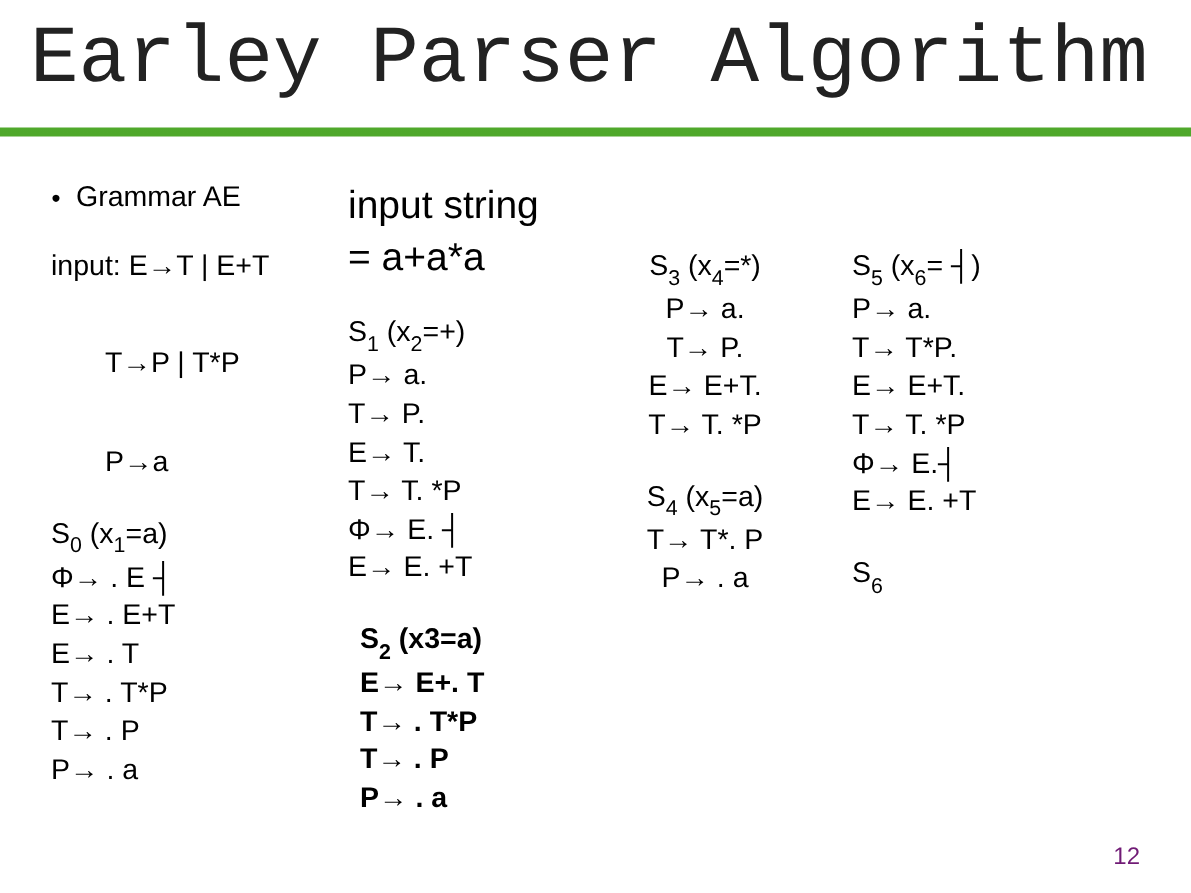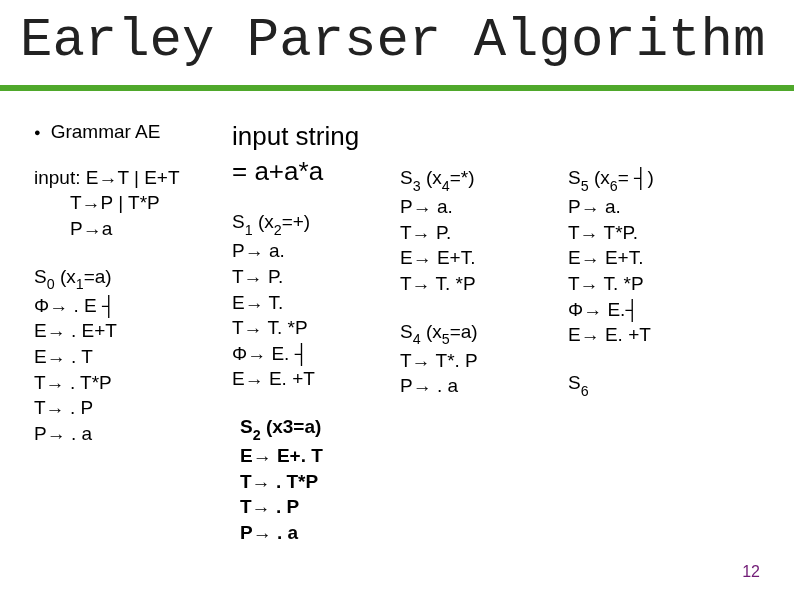--- a/index.html
+++ b/index.html
@@ -31,35 +31,35 @@
     gap: 28px;
   }
   .col {
     flex: 0 0 auto;
     font-size: 19px;
     line-height: 1.35;
     color: #000;
   }
   .col1 { width: 170px; }
   .col2 { width: 140px; }
-  .col3 { width: 140px; }
+  .col3 { width: 140px; text-align: center; }
   .col4 { width: 170px; }
   .bullet-row {
     display: flex;
     align-items: baseline;
     margin-bottom: 20px;
   }
   .bullet {
     font-size: 11px;
     margin-right: 10px;
     position: relative;
     top: -2px;
   }
   .sub { font-size: 0.75em; vertical-align: sub; position: relative; top: 2px; }
-  .indent { padding-left: 36px; }
+  .indent { padding-left: 36px; margin-top: 40px; }
   .indent2 { padding-left: 8px; font-weight: bold; }
   .block { margin-bottom: 22px; }
   .input-label { font-size: 26px; margin-bottom: 20px; }
   .page-num {
     position: absolute;
     bottom: 14px;
     right: 34px;
     font-size: 16px;
     color: #701a75;
   }

